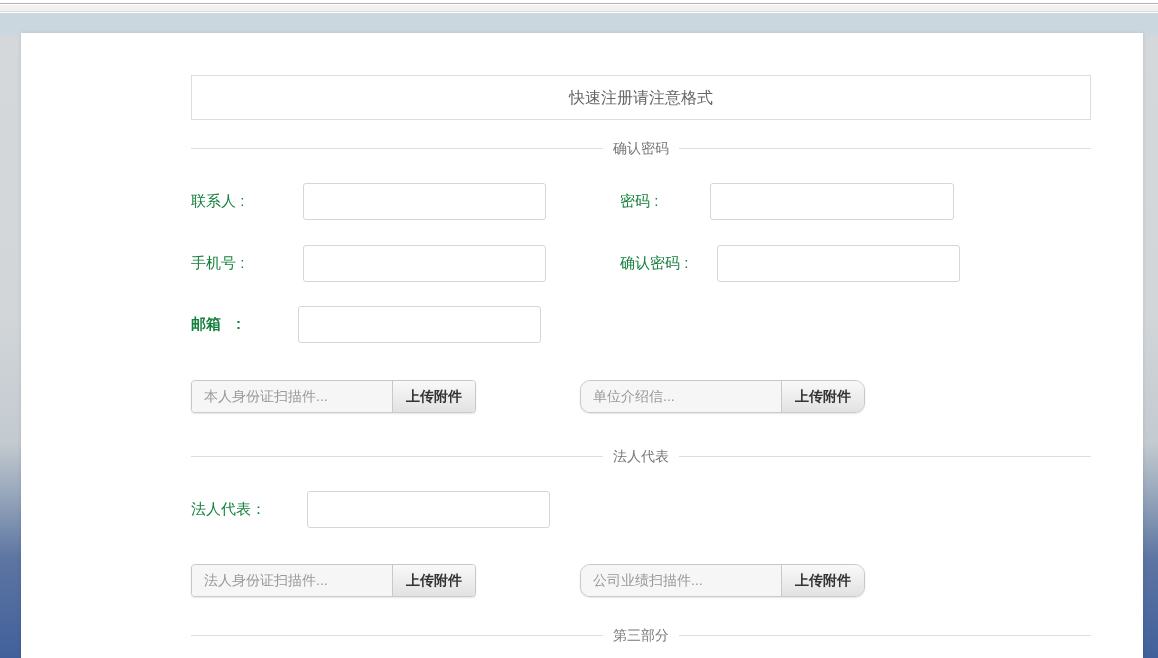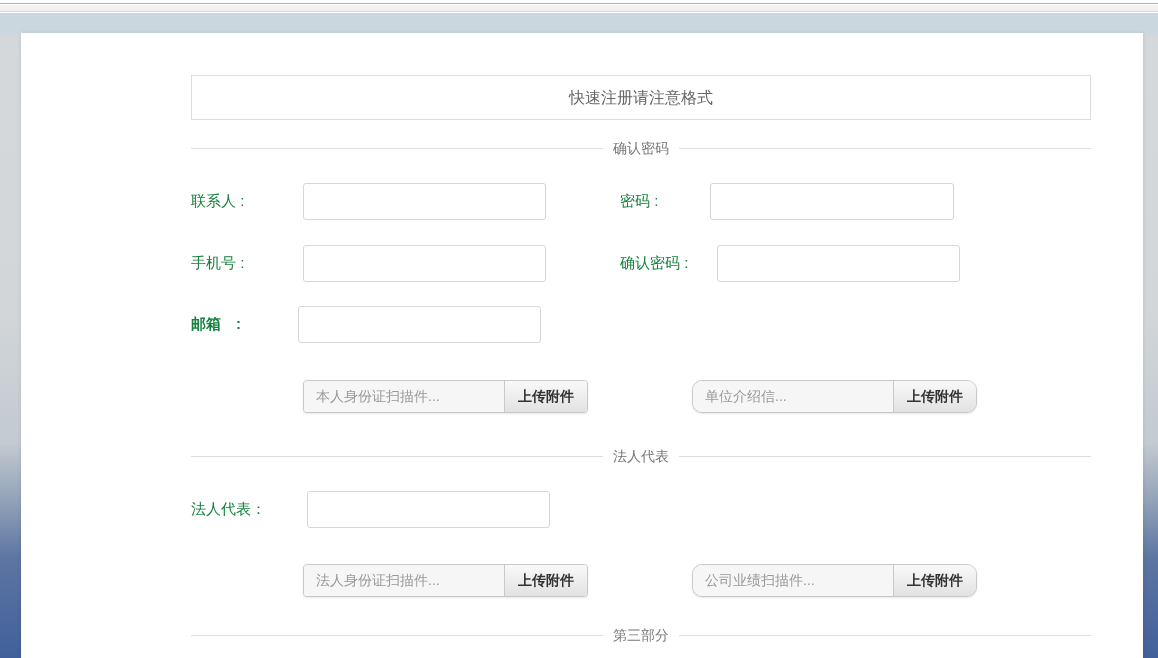--- a/index.html
+++ b/index.html
@@ -52,21 +52,21 @@
     background:linear-gradient(#f9f9f9,#e2e2e2); border:none;
     border-left:1px solid #c9c9c9; cursor:pointer; }
 
   
   .mt27 { margin-top:27px; } .mt25 { margin-top:25px; } .mt24 { margin-top:24px; }
   .mt37 { margin-top:37px; } .mt35 { margin-top:35px; } .mt36 { margin-top:36px; }
   .mt30 { margin-top:30px; }
   .w112 { width:112px; } .w107 { width:107px;font-weight:bold; } .w116 { width:116px; }
   .w90  { width:90px;  } .w97  { width:97px;  }
   .w243 { width:243px; } .w244 { width:244px; }
-  .ml74 { margin-left:74px; } .ml112 { margin-left:112px; } .ml104 { margin-left:104px;border-radius:10px; }
+  .ml74 { margin-left:74px; } .ml112 { } .ml104 { margin-left:104px;border-radius:10px; }
 </style>
 </head>
 <body>
 
 <div class="chrome-white"></div>
 <div class="chrome-gray"></div>
 <div class="photo-bg"></div>
 
 <div class="card">
   <div class="form-col">

